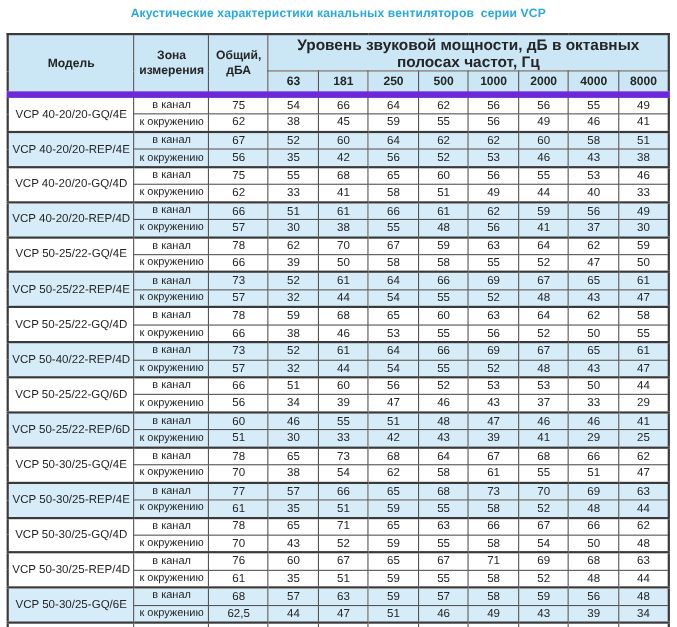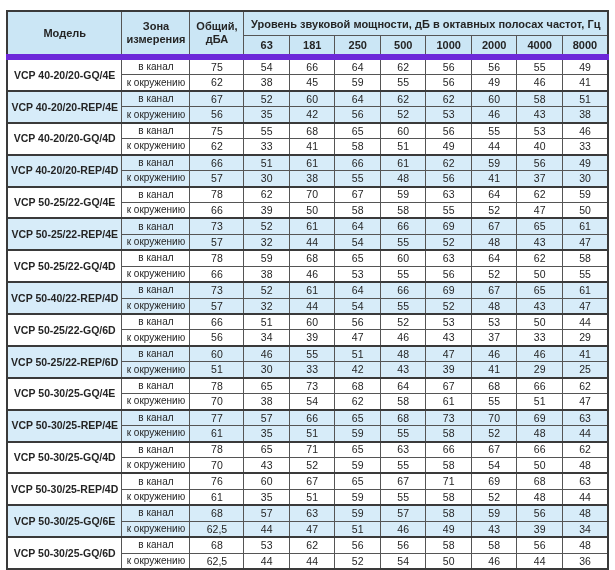--- a/index.html
+++ b/index.html
@@ -47,37 +47,38 @@
     font-weight: bold;
     font-size: 11px;
     color: #1d1d1d;
   }
   thead tr.h1 th { height: 23px; }
   thead tr.h2 th { height: 18px; }
   thead th.c-zone, thead th.c-total {
     font-size: 11px;
     line-height: 1.15;
   }
-  thead th.c-group { font-size: 11px; margin-top: 38px; }
+  thead th.c-group { font-size: 14px; margin-top: 38px; }
   thead { border-bottom: 6px solid #6d28d9; }
   tbody td {
     font-size: 10.5px;
     line-height: 1;
     height: 14.45px;
     background: #ffffff;
   }
-  tbody td.model-cell { font-size: 10.5px; font-weight: bold; }
+  tbody td.model-cell { font-size: 10.5px; }
   tbody td.zone-cell  { font-size: 10px; }
   tbody tr.group-start td { border-top: 2px solid #3a3a3a; }
   tbody tr.hl td { background: #d7ecf9; }
 </style>
 </head>
 <body>
 
 <div class="page">
+  <div class="title">Акустические характеристики канальных вентиляторов  серии VCP</div>
 
   <table class="acoustic">
     <colgroup>
       <col style="width:115px">
       <col style="width:68px">
       <col style="width:54px">
       <col style="width:45.5px">
         <col style="width:45.5px">
         <col style="width:45.5px">
         <col style="width:45.5px">

